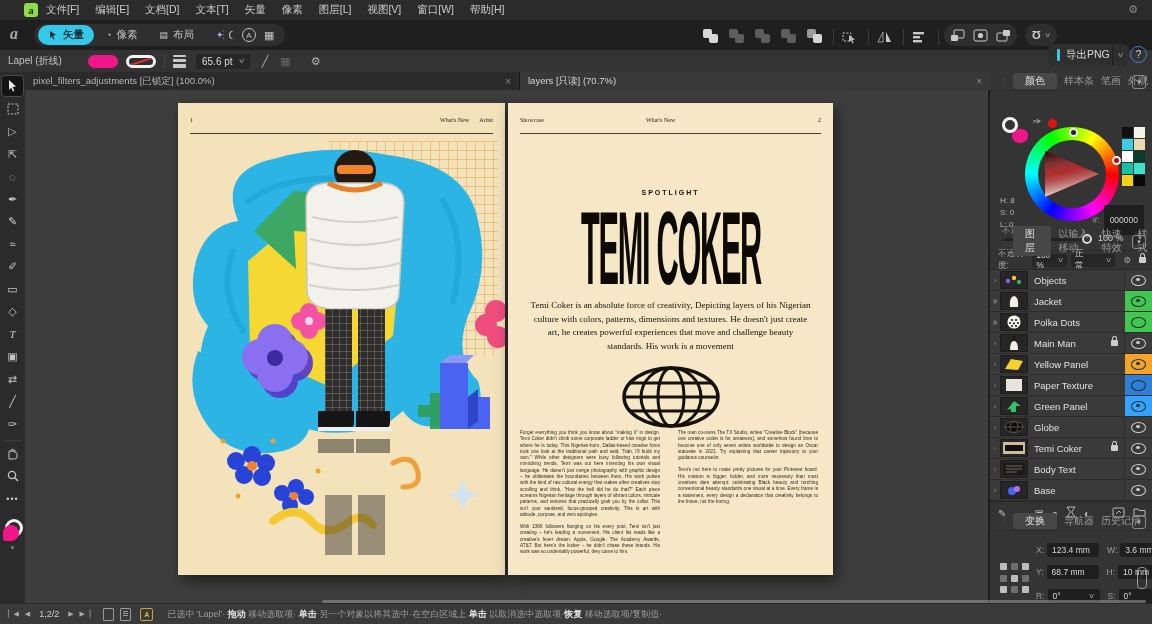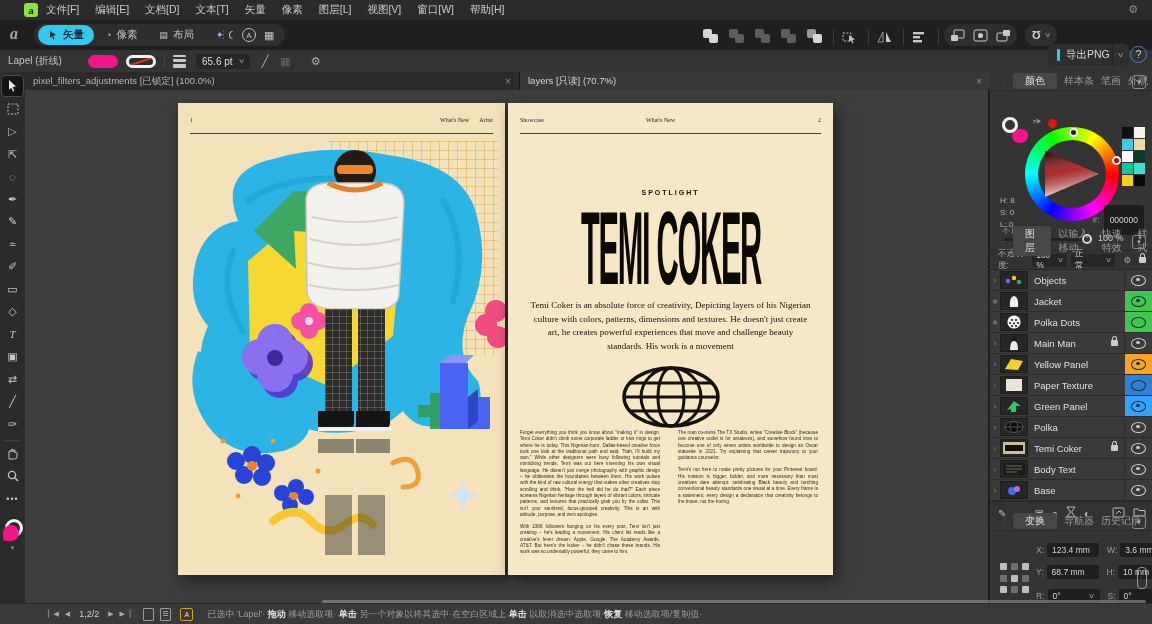--- a/index.html
+++ b/index.html
@@ -133,21 +133,21 @@
   #xform-sec{position:absolute;top:440px;left:0;right:0;}
   #anchor{position:absolute;left:10px;top:32px;width:30px;height:32px;display:grid;grid-template-columns:repeat(3,1fr);gap:3px;}
   #anchor i{background:#bdbdbd;border-radius:1px;width:7px;height:7px;}
   #anchor i.hollow{background:#6e6e6e;}
   .xf-row{position:absolute;display:flex;align-items:center;gap:3px;font-size:8.5px;color:#9c9c9c;}
   .xf-box{background:#1f1f1f;border-radius:2px;height:14px;display:flex;align-items:center;padding:0 5px;color:#d6d6d6;font-size:8.5px;}
   .xf-box.dd{justify-content:space-between;}
   #linkico{position:absolute;right:5px;top:36px;width:8px;height:20px;border:1.5px solid #9a9a9a;border-radius:4px;}
   #linkico::after{content:'';position:absolute;left:1.5px;top:8px;width:2px;height:2px;background:#343434;}
   
-  #statusbar{position:absolute;left:0;right:0;bottom:0;height:20px;background:#3a3a3a;border-top:1px solid #2a2a2a;display:flex;align-items:center;font-size:9px;color:#9b9b9b;z-index:31;padding-left:40px;}
+  #statusbar{position:absolute;left:0;right:0;bottom:0;height:20px;background:#3a3a3a;border-top:1px solid #2a2a2a;display:flex;align-items:center;font-size:9px;color:#9b9b9b;z-index:31;}
   .nav-ico{color:#a9a9a9;font-size:7px;margin:0 3px;}
   #pagecount{color:#cfcfcf;margin:0 6px;font-size:9px;}
   .doc-ico{width:9px;height:11px;border:1px solid #9a9a9a;border-radius:1px;margin:0 3px;position:relative;}
   .doc-ico.two::after{content:'';position:absolute;left:2px;top:2px;right:2px;height:1px;background:#9a9a9a;box-shadow:0 2px 0 #9a9a9a,0 4px 0 #9a9a9a;}
   #warn-ico{width:11px;height:11px;border:1px solid #caa23a;border-radius:2px;color:#e2bd4a;font-size:7px;font-weight:bold;display:flex;align-items:center;justify-content:center;margin:0 6px;}
   #status-message{margin-left:8px;white-space:nowrap;}
   #status-message .bold{color:#e0e0e0;font-weight:bold;}
   #hscroll{position:absolute;left:322px;bottom:21px;width:824px;height:3px;background:#9a9a9a;opacity:.55;border-radius:2px;z-index:40;}
 </style>
 </head>
@@ -677,21 +677,21 @@
 
         <div class="lrow">
           <span class="lbadge">›</span>
           <span class="thumb">
               <svg width="26" height="16">
                 <ellipse cx="13" cy="8" rx="9" ry="5.5" fill="#0e0c09" stroke="#555"></ellipse>
                 <line x1="4" y1="8" x2="22" y2="8" stroke="#555"></line>
                 <ellipse cx="13" cy="8" rx="4" ry="5.5" fill="none" stroke="#555"></ellipse>
               </svg>
             </span>
-          <span class="lname">Polka</span>
+          <span class="lname">Globe</span>
           <span class="eye-cell">
               <span class="eye filled"></span>
             </span>
         </div>
 
         <div class="lrow">
           <span class="lbadge">▫</span>
           <span class="thumb">
               <svg width="26" height="16">
                 <rect x="2" y="2" width="22" height="12" fill="#cbb econ" opacity="0"></rect>

